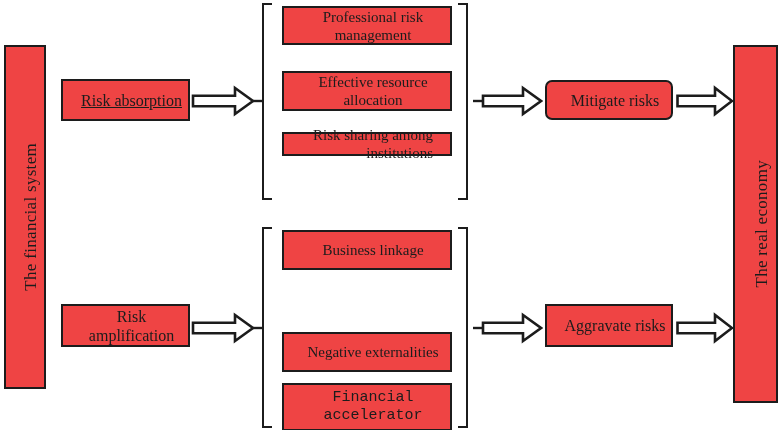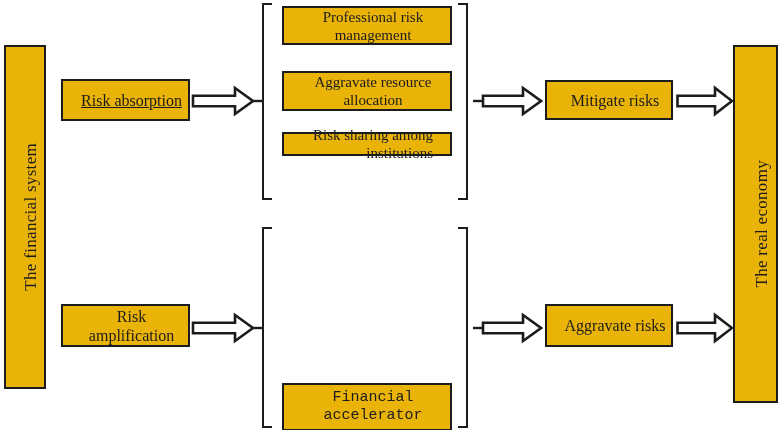--- a/index.html
+++ b/index.html
@@ -13,21 +13,21 @@
     height: 430px;
     background: #ffffff;
     font-family: "Liberation Serif", serif;
     color: #1c1c1c;
     overflow: hidden;
   }
   .box {
     position: absolute;
     box-sizing: border-box;
     border: 2.7px solid #1c1c1c;
-    background: #eab308;
+    background: #ef4444;
     display: flex;
     align-items: center;
     justify-content: center;
     text-align: center;
     padding-left: 12px;
   }
   .label {
     white-space: pre-line;
     line-height: 18px;
     font-size: 15px;
@@ -91,36 +91,36 @@
   </div>
 
   <div class="bracket left" style="left:262px; top:3px; height:197px;"></div>
   <div class="bracket right" style="left:458px; top:3px; height:197px;"></div>
 
   <div class="box" style="left:282px; top:6px; width:170px; height:39px;">
     <span class="label">Professional risk
 management</span>
   </div>
   <div class="box" style="left:282px; top:71px; width:170px; height:40px;">
-    <span class="label">Aggravate resource
+    <span class="label">Effective resource
 allocation</span>
   </div>
   <div class="box" style="left:282px; top:132px; width:170px; height:24px;text-align:right;">
     <span class="label">Risk sharing among
 institutions</span>
   </div>
 
   <div class="arrow" style="left:473px; top:85px;">
     <svg width="70" height="32" viewBox="0 0 70 32">
       <line x1="0" y1="16" x2="10" y2="16" stroke="#1c1c1c" stroke-width="2.4"></line>
       <polygon points="10,10.7 50,10.7 50,3 68,16 50,29 50,21.3 10,21.3" fill="#ffffff" stroke="#1c1c1c" stroke-width="2.6"></polygon>
     </svg>
   </div>
 
-  <div class="box" style="left:545px; top:80px; width:128px; height:40px;">
+  <div class="box" style="left:545px; top:80px; width:128px; height:40px;border-radius:7px;">
     <span class="label flow-label">Mitigate risks</span>
   </div>
 
   <div class="arrow" style="left:676px; top:85px;">
     <svg width="58" height="32" viewBox="0 0 58 32">
       <polygon points="1.5,10.7 39,10.7 39,3 56,16 39,29 39,21.3 1.5,21.3" fill="#ffffff" stroke="#1c1c1c" stroke-width="2.6"></polygon>
     </svg>
   </div>
 
   <div class="box" style="left:61px; top:304px; width:129px; height:43px;">
@@ -131,20 +131,26 @@
   <div class="arrow" style="left:191px; top:312px;">
     <svg width="72" height="32" viewBox="0 0 72 32">
       <polygon points="2,10.7 44,10.7 44,3 62,16 44,29 44,21.3 2,21.3" fill="#ffffff" stroke="#1c1c1c" stroke-width="2.6"></polygon>
       <line x1="62" y1="16" x2="71" y2="16" stroke="#1c1c1c" stroke-width="2.4"></line>
     </svg>
   </div>
 
   <div class="bracket left" style="left:262px; top:227px; height:201px;"></div>
   <div class="bracket right" style="left:458px; top:227px; height:201px;"></div>
 
+  <div class="box" style="left:282px; top:230px; width:170px; height:40px;">
+    <span class="label">Business linkage</span>
+  </div>
+  <div class="box" style="left:282px; top:332px; width:170px; height:40px;">
+    <span class="label">Negative externalities</span>
+  </div>
   <div class="box" style="left:282px; top:383px; width:170px; height:48px;font-family:Liberation Mono, monospace;">
     <span class="label">Financial accelerator</span>
   </div>
 
   <div class="arrow" style="left:473px; top:312px;">
     <svg width="70" height="32" viewBox="0 0 70 32">
       <line x1="0" y1="16" x2="10" y2="16" stroke="#1c1c1c" stroke-width="2.4"></line>
       <polygon points="10,10.7 50,10.7 50,3 68,16 50,29 50,21.3 10,21.3" fill="#ffffff" stroke="#1c1c1c" stroke-width="2.6"></polygon>
     </svg>
   </div>

